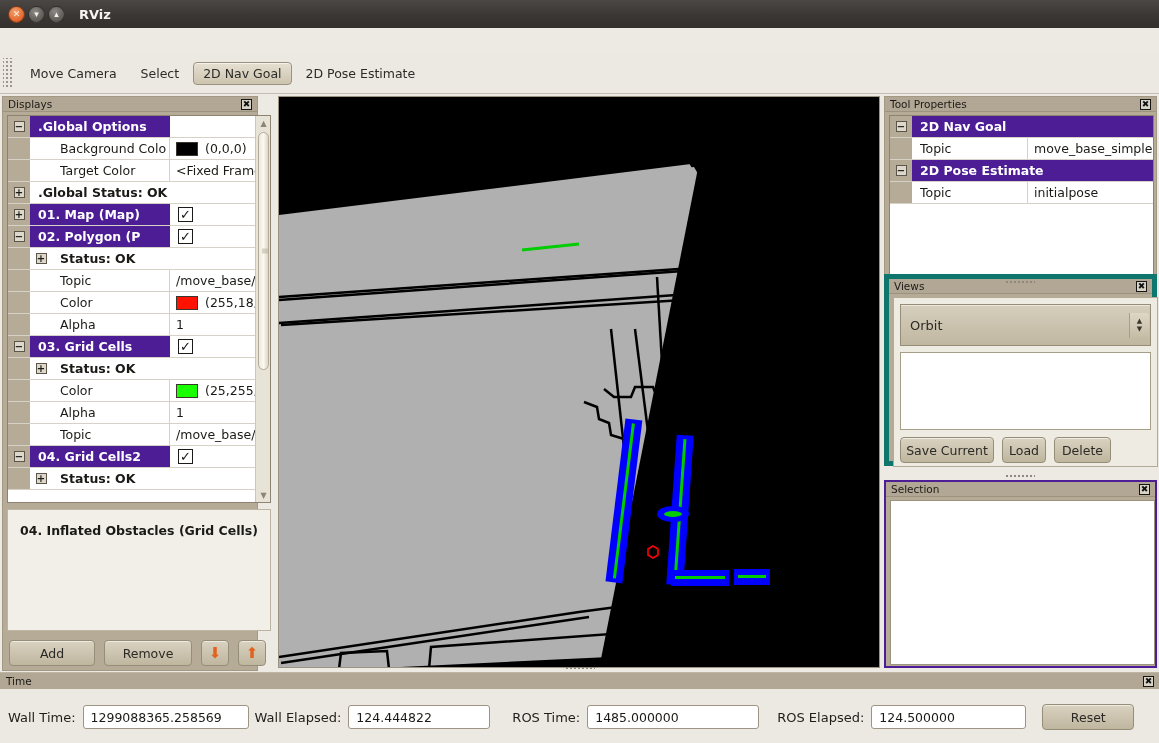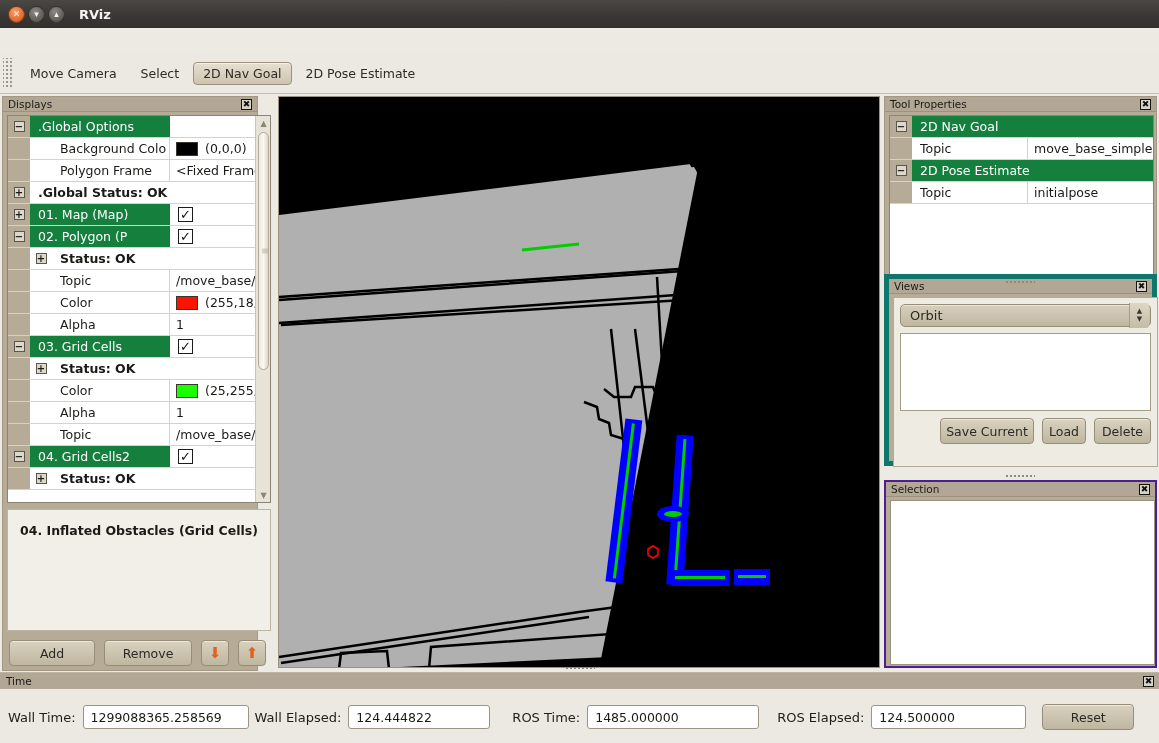--- a/index.html
+++ b/index.html
@@ -119,21 +119,21 @@
     border-right: 1px solid #d6d2c8;
     overflow: hidden; white-space: nowrap;
   }
   .row .valcell {
     flex: 1 1 auto; display: flex; align-items: center; gap: 7px;
     padding-left: 6px; color: #1b1a17; background: #fff;
     overflow: hidden; white-space: nowrap;
   }
   
   .row.hdr .namecell {
-    background: #15803d; color: #ffffff; font-weight: normal;
+    background: #4c1d95; color: #ffffff; font-weight: bold;
     border-right: none;
   }
   .row.hdr .valcell { background: #fff; }
   .row.plain .namecell {
     background: #fff; color: #1b1a17; font-weight: bold; width: auto;
     flex: 1 1 auto; border-right: none;
   }
   .swatch { width: 22px; height: 14px; border: 1px solid #3a362e; flex: none; }
   .chk {
     width: 15px; height: 15px; border: 1.5px solid #1d1b18; background: #fff;
@@ -207,39 +207,39 @@
 
   
   #views { left: 884px; top: 274px; width: 273px; height: 192px;
            border: 5px solid #0f766e; }
   .views-inner {
     position: absolute; left: 4px; top: 18px; width: 265px; height: 170px;
     background: #eeebe3; border: 1px solid #b3ab98;
     padding: 6px;
   }
   .combo {
-    height: 23px; background: linear-gradient(to bottom, #d6cfbd, #c0b7a0);
-    border: 1px solid #968d78; border-radius: 5px;
+    height: 42px; background: linear-gradient(to bottom, #d6cfbd, #c0b7a0);
+    border: 1px solid #968d78; border-radius: 0;
     display: flex; align-items: center; justify-content: space-between;
     padding-left: 9px; font-size: 13px; color: #2b2925;
     box-shadow: inset 0 1px 0 rgba(255,255,255,.5);
   }
   .combo .spin {
     width: 20px; height: 25px; margin: 0 1px;
     background: linear-gradient(to bottom, #ded7c6, #c5bca5);
     border-left: 1px solid #a79e88;
     display: flex; flex-direction: column; align-items: center;
     justify-content: center; gap: 1px; color: #3a362e; font-size: 7px;
     line-height: 7px; border-radius: 0 3px 3px 0;
   }
   .listbox {
     margin-top: 6px; height: 78px; background: #fff;
     border: 1px solid #a69d88;
   }
-  .views-btns { margin-top: 7px; display: flex; gap: 8px; justify-content: flex-end; }
+  .views-btns { margin-top: 7px; display: flex; gap: 8px; }
   .btn.savecur { width: 94px; height: 26px; }
   .btn.load { width: 44px; height: 26px; }
   .btn.delete { width: 57px; height: 26px; }
 
   
   #selection { left: 884px; top: 480px; width: 273px; height: 188px;
                border: 2px solid #4c1d95; }
   .sel-body {
     position: absolute; left: 4px; top: 18px; width: 265px; height: 165px;
     background: #fff; border: 1px solid #9c937f;
@@ -319,21 +319,21 @@
             <div class="expander" style="background: rgb(255, 255, 255);"></div>
             <div class="namecell">Background Colo</div>
             <div class="valcell">
               <span class="swatch" style="background: rgb(0, 0, 0);"></span>
               <span>(0,0,0)</span>
             </div>
           </div>
           <div class="row leaf">
             <div class="expander" style="background: rgb(181, 171, 150);"></div>
             <div class="expander" style="background: rgb(255, 255, 255);"></div>
-            <div class="namecell">Polygon Frame</div>
+            <div class="namecell">Target Color</div>
             <div class="valcell">
               <span>&lt;Fixed Frame&gt;</span>
             </div>
           </div>
           <div class="row plain">
             <div class="expander">
               <div class="exp-box">+</div>
             </div>
             <div class="namecell">.Global Status: OK</div>
             <div class="valcell"></div>

